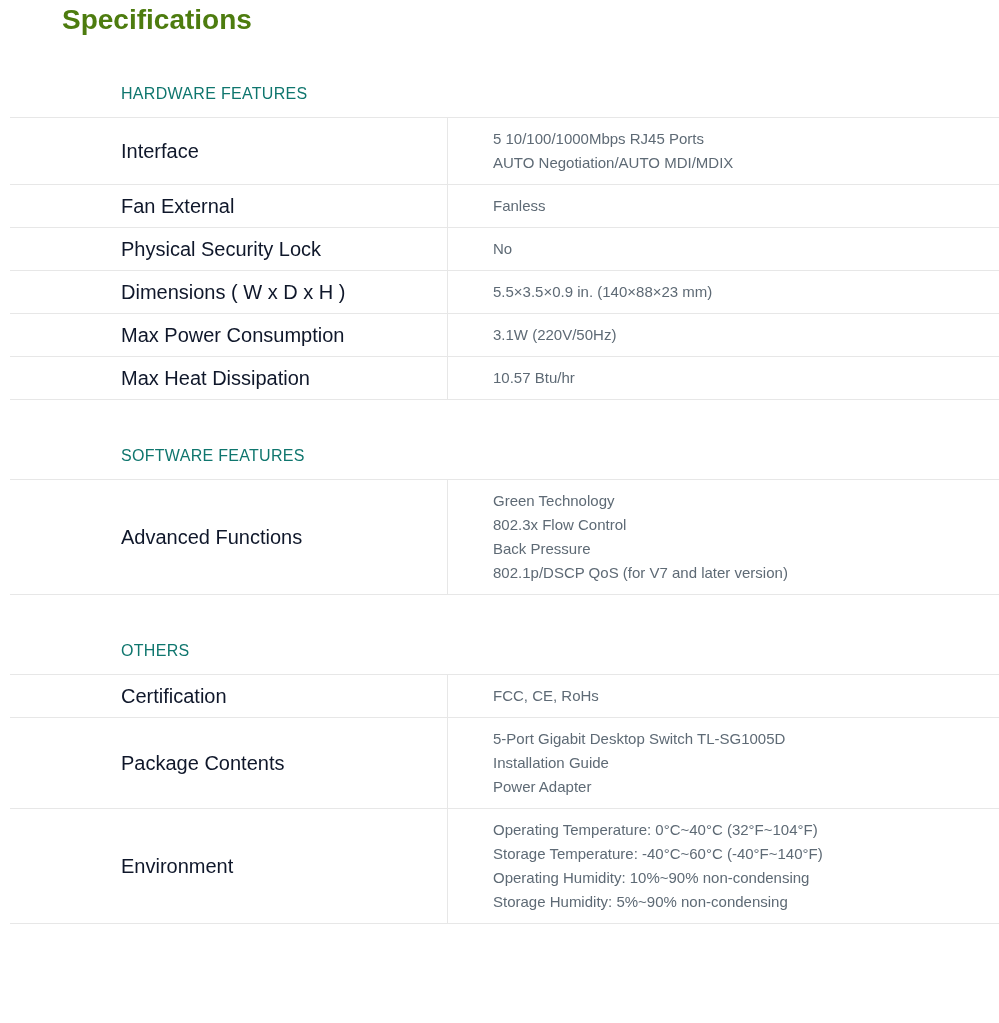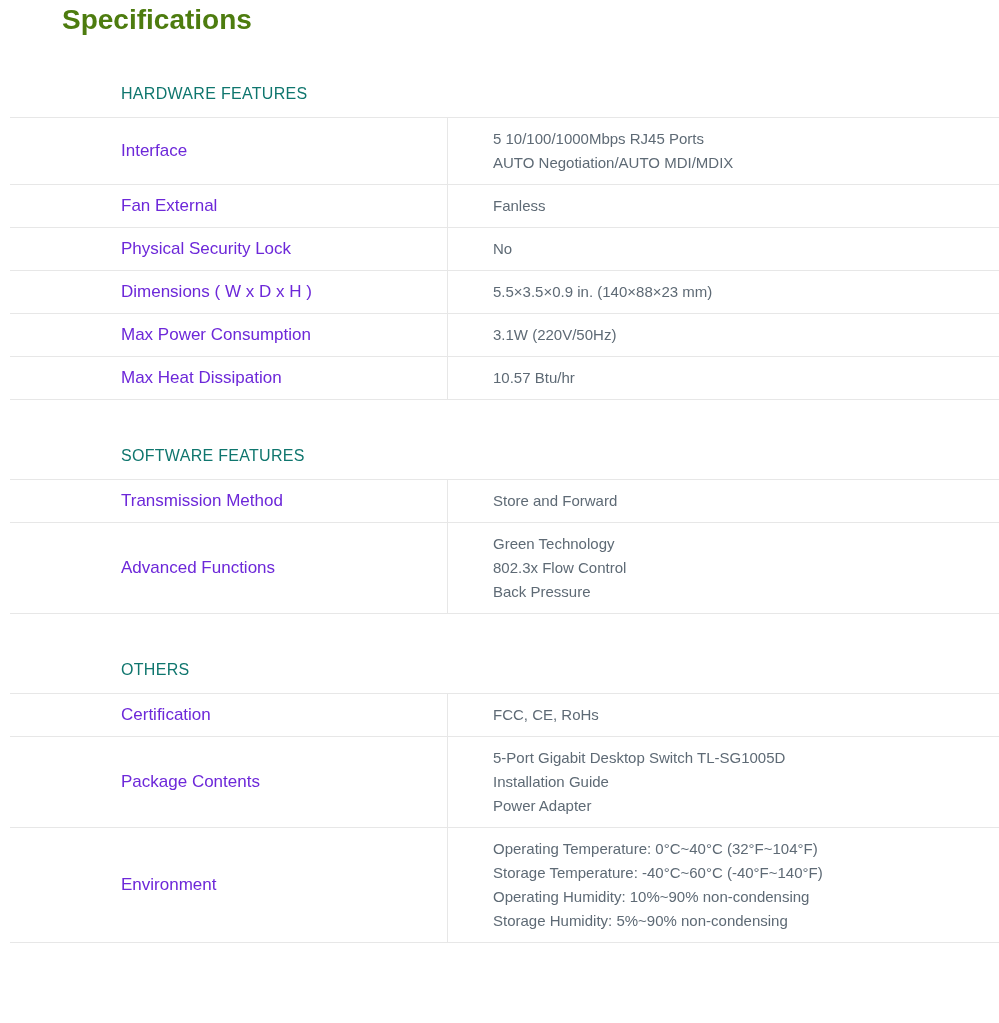--- a/index.html
+++ b/index.html
@@ -42,23 +42,23 @@
     align-items: stretch;
     border-bottom: 1px solid #e7e7e7;
   }
   .spec-label-cell {
     width: 438px;
     flex: 0 0 438px;
     padding: 9px 20px 9px 111px;
     border-right: 1px solid #e7e7e7;
     display: flex;
     align-items: center;
-    font-size: 17px;
+    font-size: 20px;
     line-height: 24px;
-    color: #6d28d9;
+    color: #0f172a;
   }
   .spec-value-cell {
     flex: 1 1 auto;
     padding: 9px 20px 9px 45px;
     display: flex;
     flex-direction: column;
     justify-content: center;
     font-size: 15px;
     line-height: 24px;
     color: #5e6a75;
@@ -107,31 +107,26 @@
     <div class="spec-label-cell">Max Heat Dissipation</div>
     <div class="spec-value-cell">
       <span class="value-line">10.57 Btu/hr</span>
     </div>
   </div>
 </div>
 
 <h2 class="section-heading">SOFTWARE FEATURES</h2>
 <div class="spec-table">
   <div class="spec-row">
-    <div class="spec-label-cell">Transmission Method</div>
-    <div class="spec-value-cell">
-      <span class="value-line">Store and Forward</span>
-    </div>
-  </div>
-  <div class="spec-row">
     <div class="spec-label-cell">Advanced Functions</div>
     <div class="spec-value-cell">
       <span class="value-line">Green Technology</span>
       <span class="value-line">802.3x Flow Control</span>
       <span class="value-line">Back Pressure</span>
+      <span class="value-line">802.1p/DSCP QoS (for V7 and later version)</span>
     </div>
   </div>
 </div>
 
 <h2 class="section-heading">OTHERS</h2>
 <div class="spec-table">
   <div class="spec-row">
     <div class="spec-label-cell">Certification</div>
     <div class="spec-value-cell">
       <span class="value-line">FCC, CE, RoHs</span>

